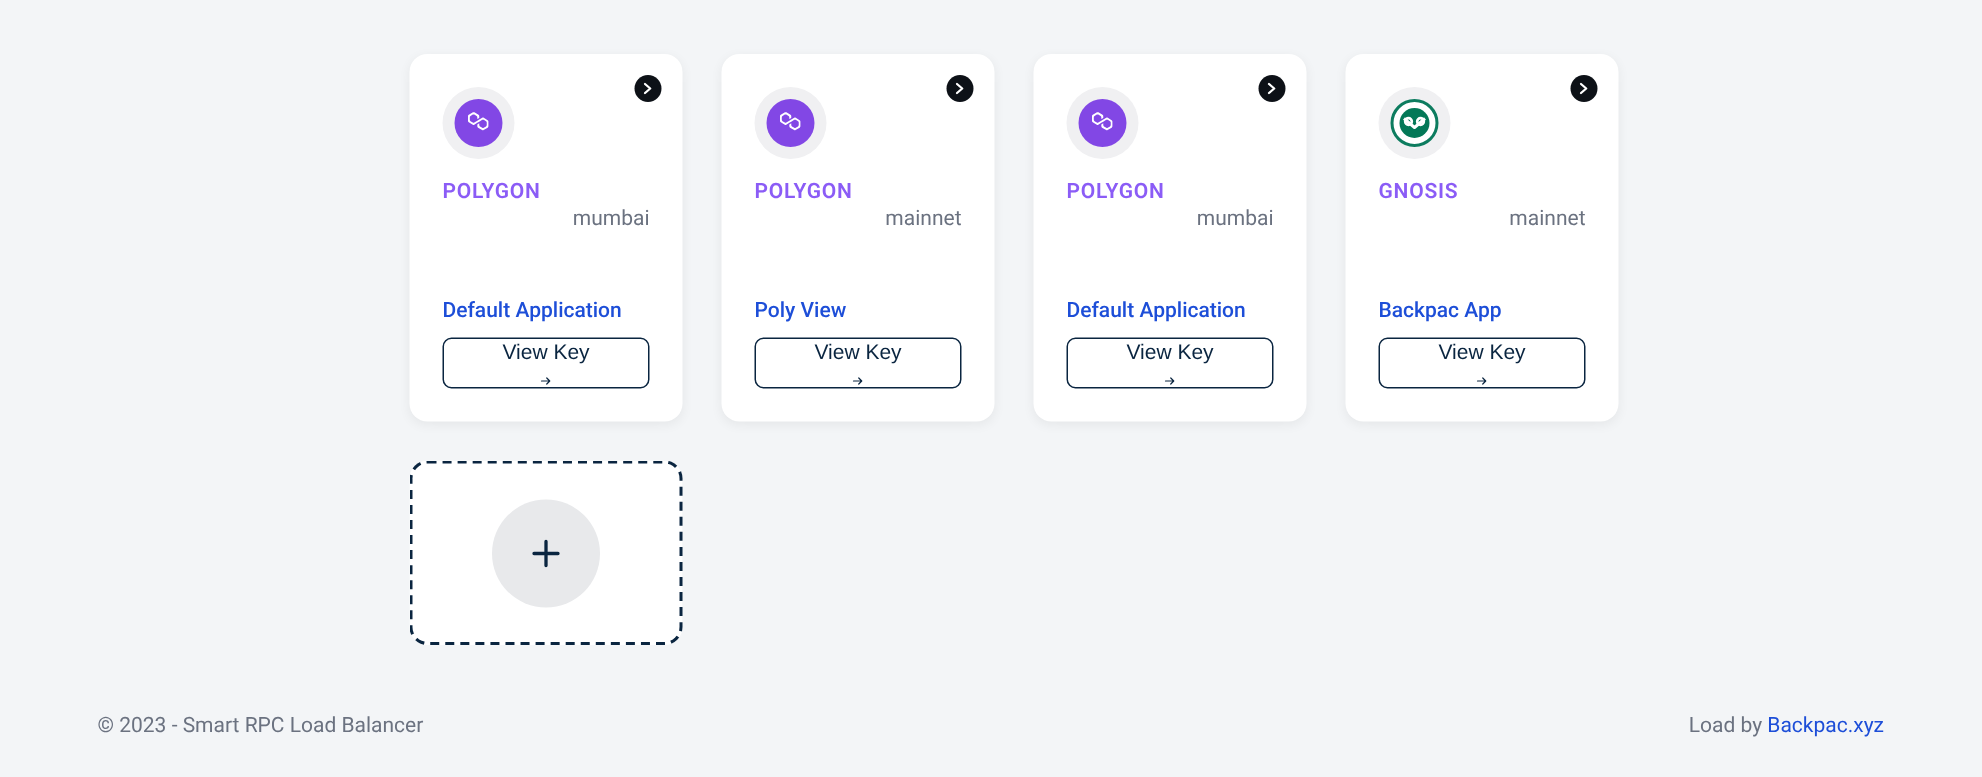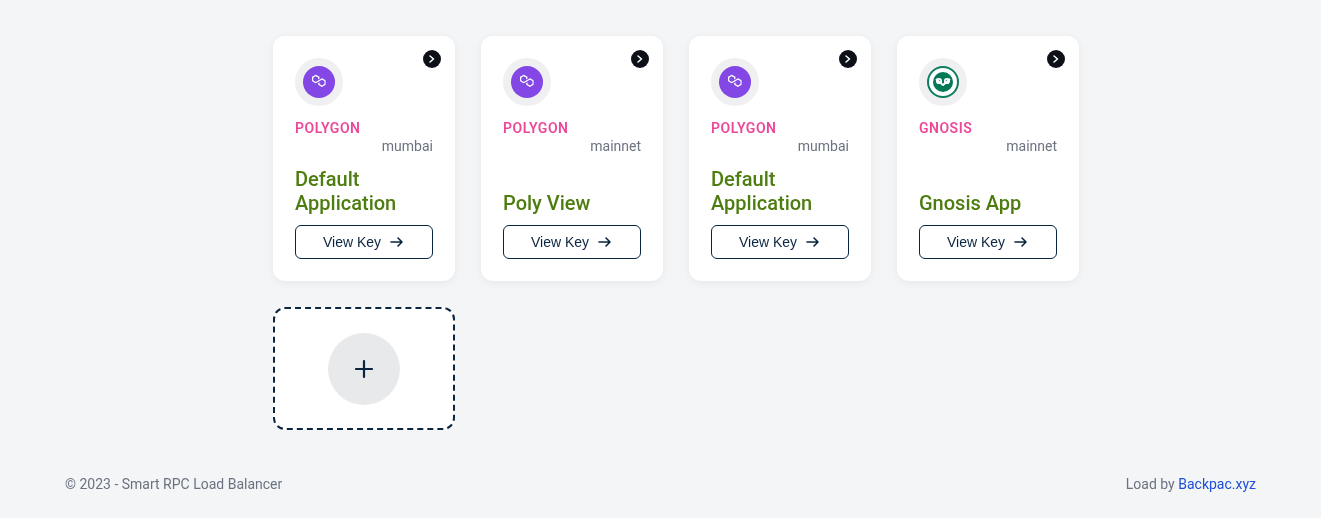--- a/index.html
+++ b/index.html
@@ -76,53 +76,54 @@
     }
     
     .chain-icon.gnosis {
       background: #ffffff;
       border: 2px solid #0d7c5f;
     }
     
     .chain-name {
       font-size: 14px;
       font-weight: 600;
-      color: #ec4899;
+      color: #8b5cf6;
       letter-spacing: 0.5px;
     }
     
     .network-name {
       font-size: 14px;
       color: #6b7280;
       margin-top: 2px;
       text-align: right;
     }
     
     .app-name {
-      font-size: 20px;
-      color: #4d7c0f;
+      font-size: 14px;
+      color: #1d4ed8;
       font-weight: 500;
       margin-top: auto;
       margin-bottom: 10px;
     }
     
     .view-key-btn {
       width: 100%;
       height: 34px;
       border: 1px solid #0a2540;
       background: #ffffff;
       border-radius: 6px;
       display: flex;
       align-items: center;
       justify-content: center;
       gap: 8px;
       cursor: pointer;
       font-size: 14px;
       font-weight: 500;
       color: #0a2540;
+      flex-direction: column;
     }
     
     .add-card {
       width: 182px;
       height: 123px;
       border: 2px dashed #0a2540;
       border-radius: 12px;
       background: #ffffff;
       display: flex;
       align-items: center;
@@ -245,21 +246,21 @@
         <svg width="24" height="24" viewBox="0 0 24 24" fill="none">
             <circle cx="12" cy="12" r="10" fill="#047857"></circle>
             <path d="M5 9 L12 15 L19 9" stroke="#ffffff" stroke-width="2" fill="none" stroke-linejoin="round"></path>
             <circle cx="8" cy="11" r="2.2" stroke="#ffffff" stroke-width="1.8" fill="none"></circle>
             <circle cx="16" cy="11" r="2.2" stroke="#ffffff" stroke-width="1.8" fill="none"></circle>
           </svg>
       </div>
     </div>
     <div class="chain-name">GNOSIS</div>
     <div class="network-name">mainnet</div>
-    <div class="app-name">Gnosis App</div>
+    <div class="app-name">Backpac App</div>
     <button class="view-key-btn">
       <span>View Key</span>
       <svg width="16" height="16" viewBox="0 0 16 16" fill="none">
           <path d="M2 8 L13 8 M9 4 L13 8 L9 12" stroke="#0a2540" stroke-width="1.6" stroke-linecap="round" stroke-linejoin="round"></path>
         </svg>
     </button>
   </div>
 
   <div class="add-card">
     <div class="add-circle">

